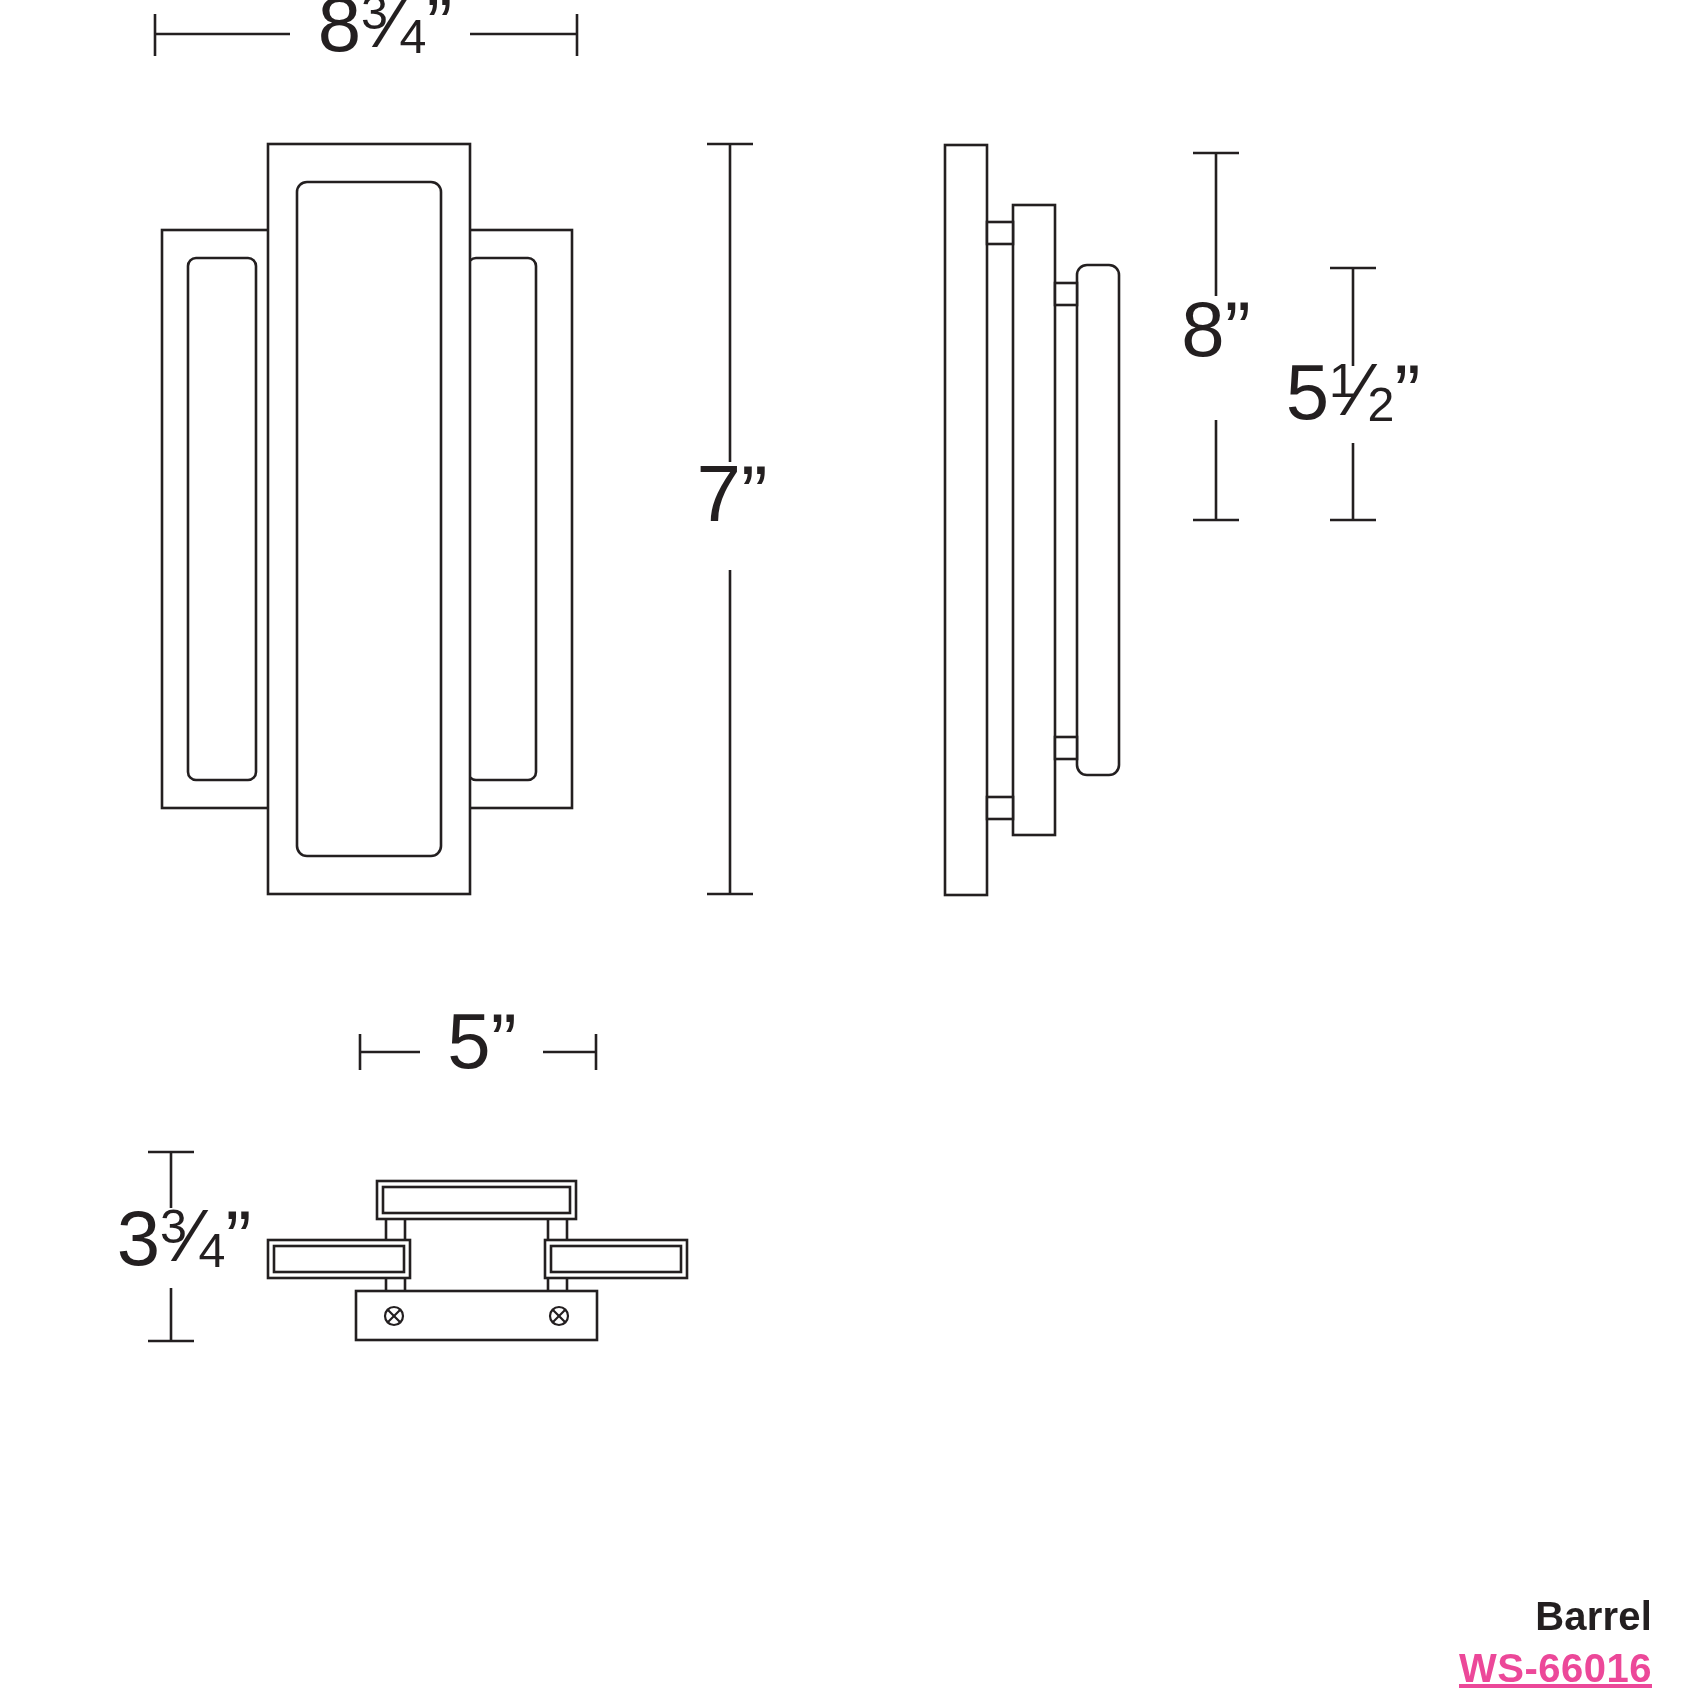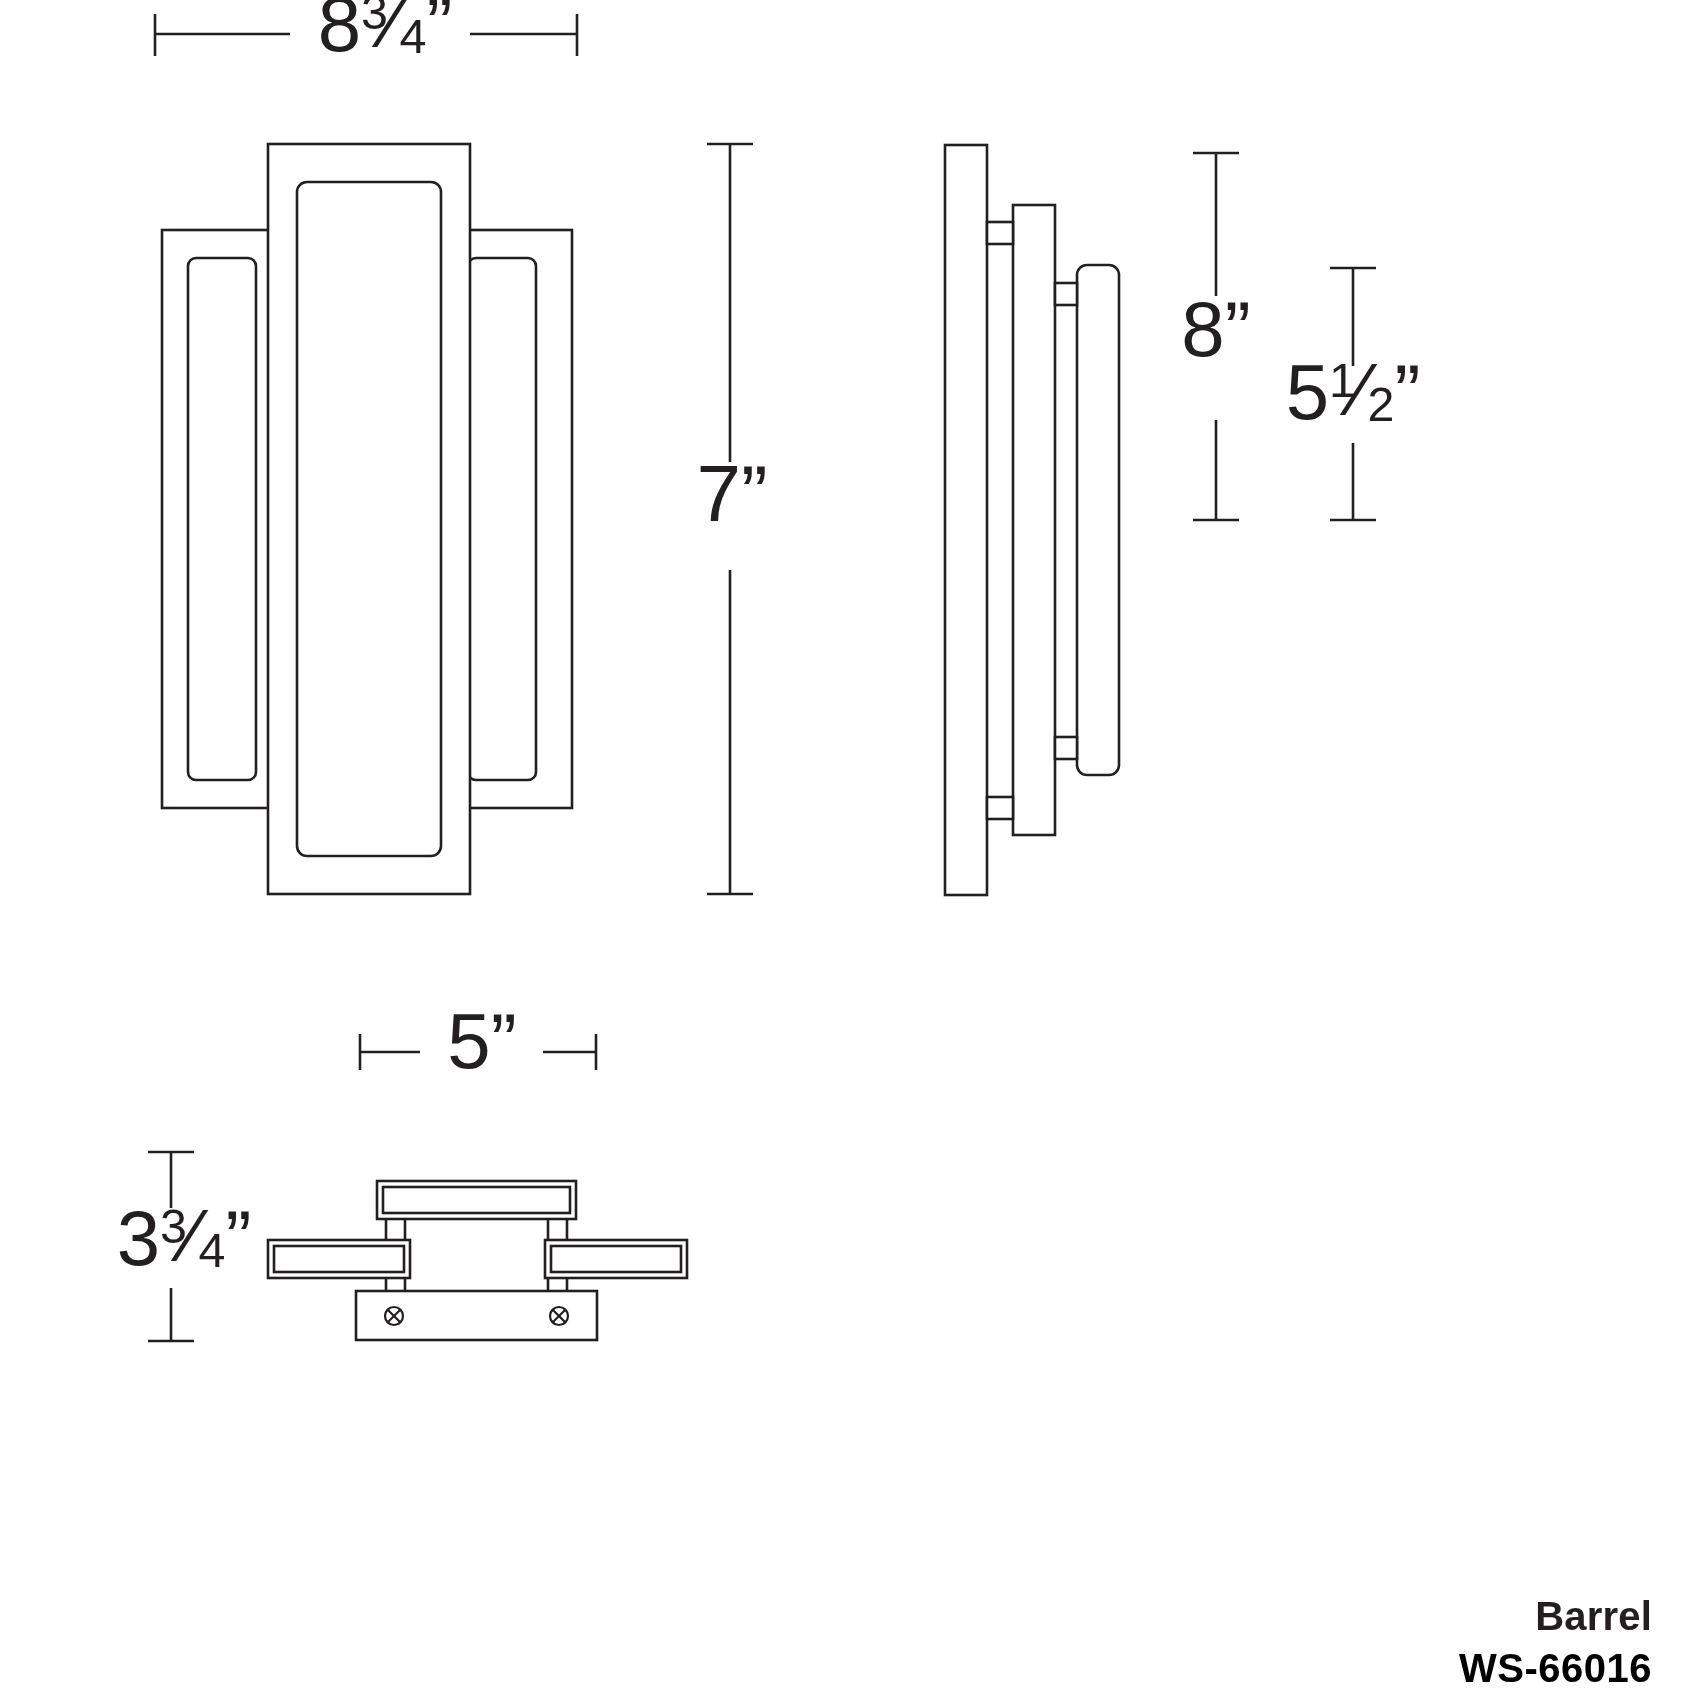--- a/index.html
+++ b/index.html
@@ -33,23 +33,24 @@
     text-align: center;
     line-height: 1;
   }
   .product-sku {
     position: absolute;
     right: 44px;
     top: 1648px;
     font-size: 40px;
     font-weight: bold;
     letter-spacing: 0.5px;
-    color: #000000;
+    color: #ec4899;
     text-align: right;
     line-height: 1;
+    text-decoration: underline;
   }
   .sup-frac {
     font-size: 0.62em;
     vertical-align: 0.46em;
     letter-spacing: -0.02em;
   }
   .sub-frac {
     font-size: 0.62em;
     vertical-align: -0.04em;
   }

